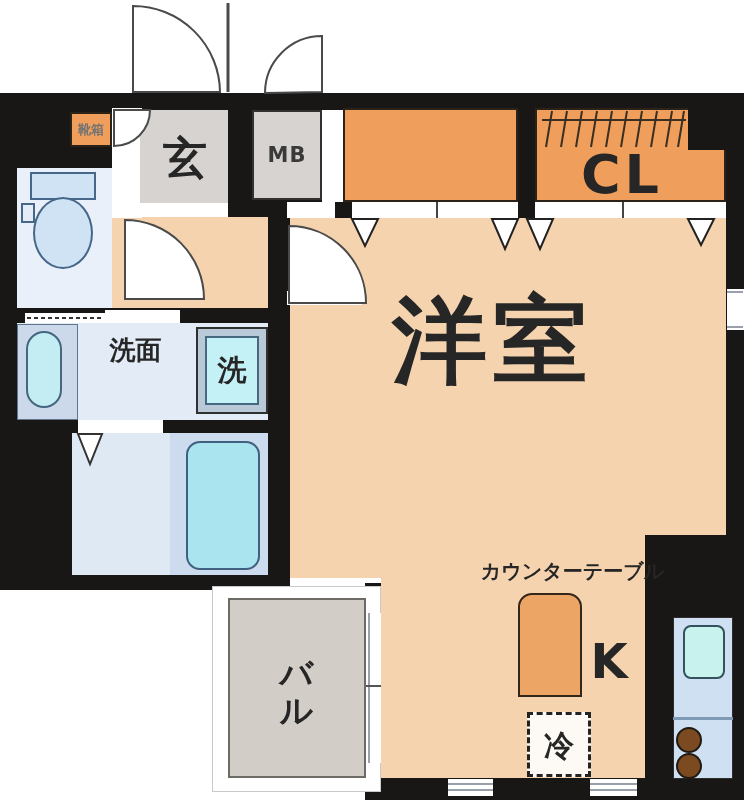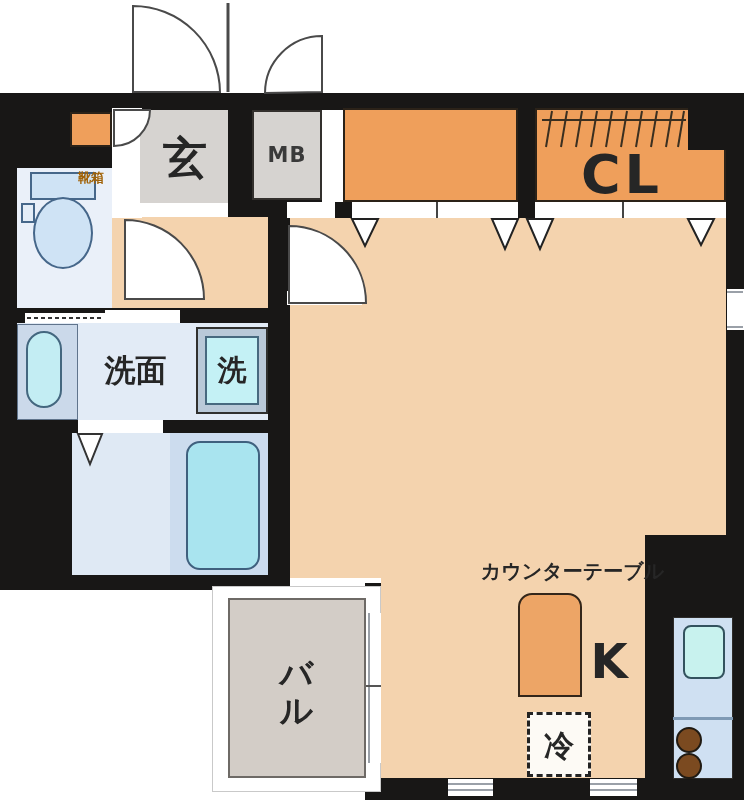--- a/index.html
+++ b/index.html
@@ -134,22 +134,23 @@
     <line x1="369" y1="613" x2="369" y2="763" stroke="#9aa0a8" stroke-width="2"></line>
     <line x1="366" y1="686" x2="381" y2="686" stroke="#555555" stroke-width="2"></line>
     <line x1="448" y1="784" x2="493" y2="784" stroke="#9aa0a8" stroke-width="2"></line>
     <line x1="448" y1="790" x2="493" y2="790" stroke="#9aa0a8" stroke-width="2"></line>
     <line x1="590" y1="784" x2="637" y2="784" stroke="#9aa0a8" stroke-width="2"></line>
     <line x1="590" y1="790" x2="637" y2="790" stroke="#9aa0a8" stroke-width="2"></line>
   </svg>
 
   <div class="a lbl" style="left:150px;top:130px;width:70px;height:55px;font-size:44px;">玄</div>
   <div class="a lbl" style="left:255px;top:140px;width:64px;height:30px;font-size:21px;letter-spacing:1px;color:#3a3a3a;">MB</div>
-  <div class="a lbl" style="left:70px;top:116px;width:42px;height:26px;font-size:13px;color:#a16207;margin-top:48px;">靴箱</div>
+  <div class="a lbl" style="left:70px;top:116px;width:42px;height:26px;font-size:13px;color:#737373;">靴箱</div>
   <div class="a lbl" style="left:578px;top:150px;width:88px;height:50px;font-size:54px;letter-spacing:4px;">CL</div>
-  <div class="a lbl" style="left:98px;top:350px;width:75px;height:40px;font-size:31px;">洗面</div>
+  <div class="a lbl" style="left:368px;top:287px;width:250px;height:106px;font-size:95px;letter-spacing:6px;">洋室</div>
+  <div class="a lbl" style="left:98px;top:330px;width:75px;height:40px;font-size:26px;">洗面</div>
   <div class="a lbl" style="left:208px;top:350px;width:48px;height:40px;font-size:29px;">洗</div>
   <div class="a lbl vert" style="left:272px;top:622px;width:50px;height:110px;font-size:33px;">バル</div>
   <div class="a lbl" style="left:480px;top:558px;width:185px;height:26px;font-size:20px;">カウンターテーブル</div>
   <div class="a lbl" style="left:578px;top:632px;width:62px;height:58px;font-size:48px;font-weight:600;">K</div>
   <div class="a lbl" style="left:530px;top:726px;width:58px;height:40px;font-size:30px;">冷</div>
 
 </div>
 
 </body></html>

